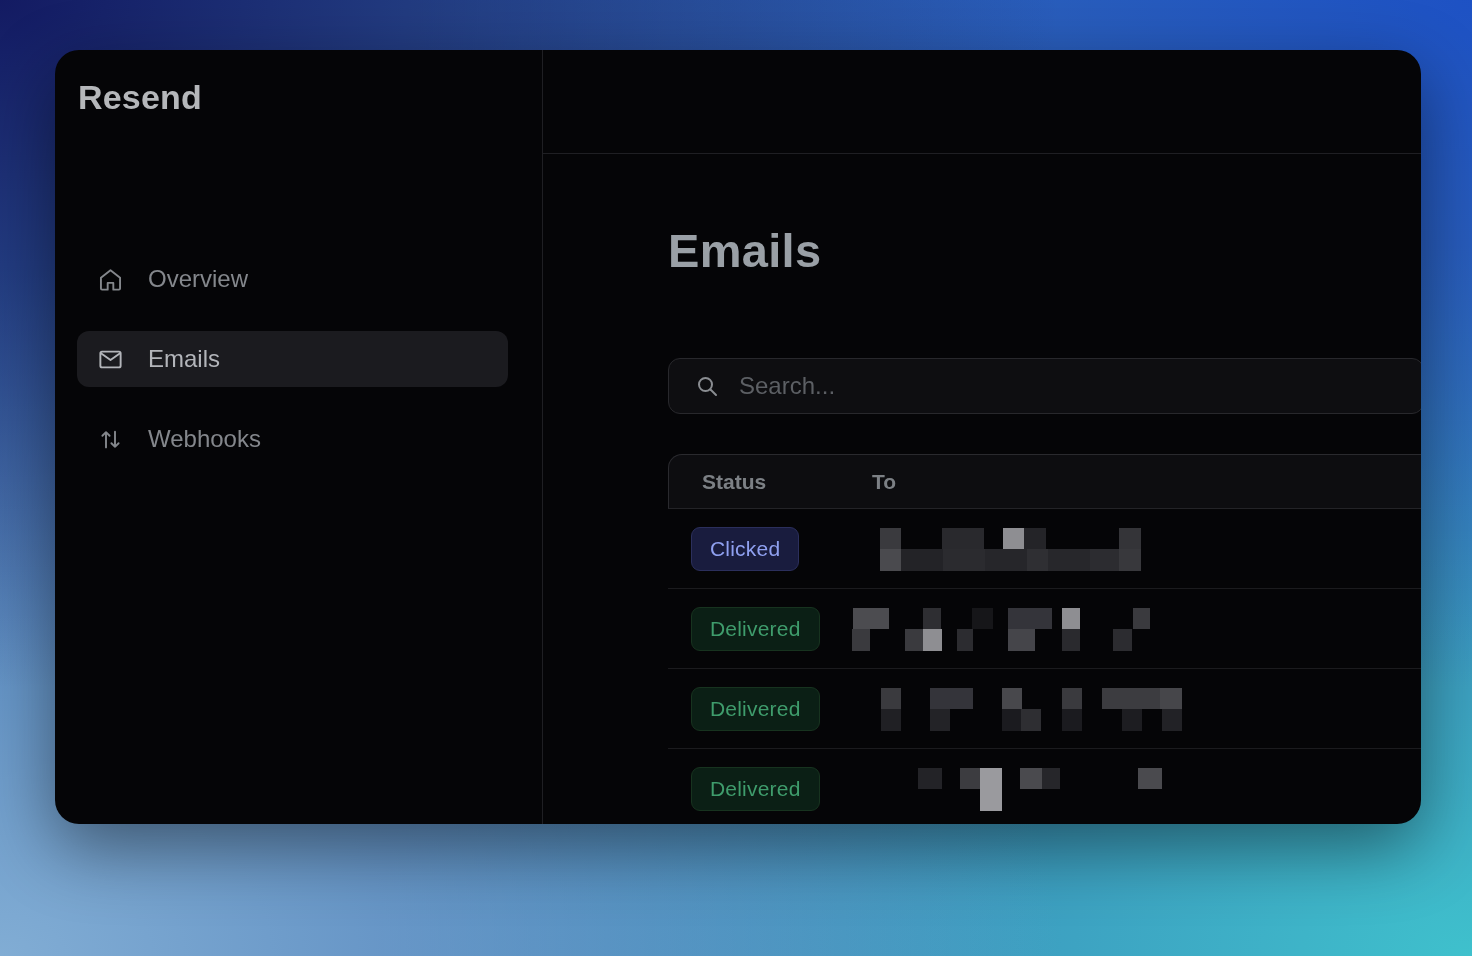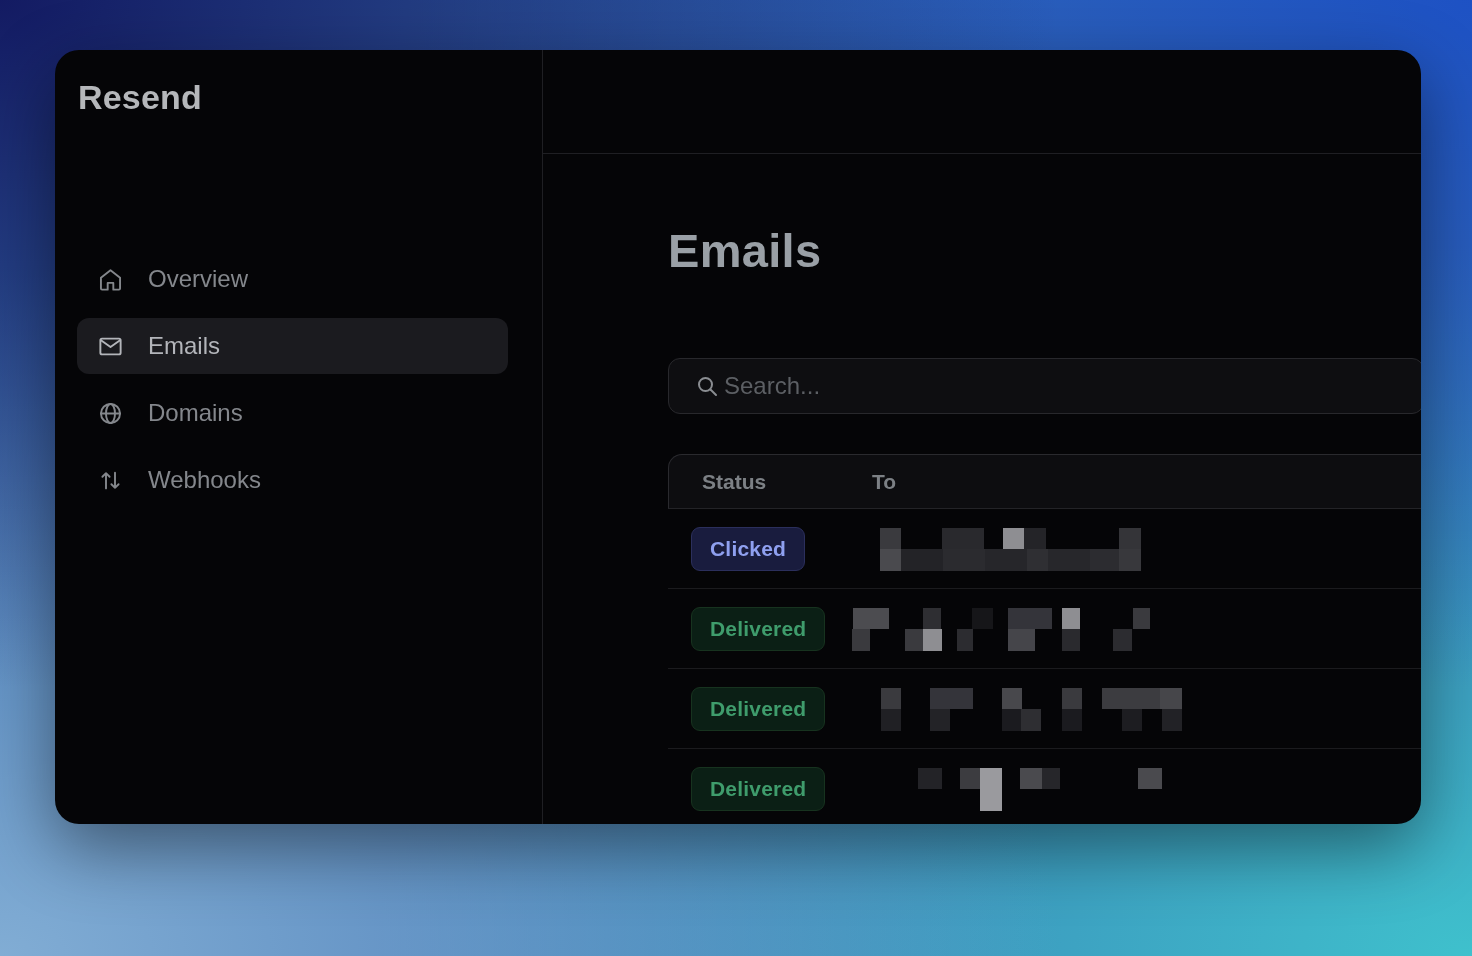--- a/index.html
+++ b/index.html
@@ -16,55 +16,55 @@
   .window {
     position: absolute; left: 55px; top: 50px; width: 1366px; height: 774px;
     background: #050507; border-radius: 24px; display: flex; overflow: hidden;
     box-shadow: 0 24px 70px rgba(0,0,0,0.45);
   }
   
   .sidebar { width: 488px; flex: 0 0 488px; border-right: 1px solid #1f1f23; padding-top: 28px; }
   .logo {
     margin-left: 23px; font-size: 34px; font-weight: 700; color: #b5b7ba; letter-spacing: 0.2px;
   }
-  .nav { margin-top: 134px; display: flex; flex-direction: column; gap: 11px; padding: 0 34px 0 22px; }
+  .nav { margin-top: 134px; display: flex; flex-direction: column; gap: 24px; padding: 0 34px 0 22px; }
   .nav-item {
     height: 56px; display: flex; align-items: center; gap: 24px;
     padding-left: 20px; border-radius: 12px; cursor: pointer; color: #84878c;
   }
   .nav-item.active { background: #1b1b1f; color: #b3b5ba; }
   .nav-icon { width: 27px; height: 27px; display: inline-flex; }
   .nav-icon svg { width: 27px; height: 27px; }
   .nav-label { font-size: 24px; }
   
   .main { flex: 1 1 auto; position: relative; overflow: hidden; }
   .topbar { height: 104px; border-bottom: 1px solid #1f1f23; }
   .content { padding: 68px 0 0 125px; }
   .page-title { font-size: 47px; line-height: 58px; font-weight: 700; color: #9aa0a6; letter-spacing: 0.3px; }
   .search {
     margin-top: 78px; width: calc(100% + 3px); height: 56px;
     background: #0e0e11; border: 1px solid #28282c; border-radius: 12px;
-    display: flex; align-items: center; padding-left: 26px; gap: 5px; cursor: text;
+    display: flex; align-items: center; padding-left: 26px; gap: 20px; cursor: text;
   }
   .search svg { width: 24px; height: 24px; }
   .search-ph { font-size: 24px; color: #5c5f64; }
   .table { margin-top: 40px; width: calc(100% + 3px); }
   .thead {
     height: 55px; background: #0d0d10; border: 1px solid #2a2a2e; border-bottom: 1px solid #232327;
     border-radius: 14px 0 0 0; display: flex; align-items: center; padding-left: 8px;
   }
   .th { font-size: 21px; font-weight: 600; color: #7c8085; }
   .th-status { padding-left: 25px; width: 195px; }
   .rows .row {
     height: 80px; position: relative; display: flex; align-items: center;
     border-bottom: 1px solid #1b1b1e; cursor: pointer;
   }
   .badge {
     margin-left: 23px; display: inline-block; padding: 9px 18px; border-radius: 9px;
-    font-size: 21px; font-weight: 700; letter-spacing: 0.2px;
+    font-size: 21px; font-weight: 400; letter-spacing: 0.2px;
   }
   .badge.clicked   { background: var(--clicked-bg);   color: var(--clicked-text);   border: 1px solid #2b2f5c; }
   .badge.opened    { background: var(--opened-bg);    color: var(--opened-text);    border: 1px solid #17423c; }
   .badge.delivered { background: var(--delivered-bg); color: var(--delivered-text); border: 1px solid #17331f; }
   .mosaic { position: absolute; top: 19px; height: 43px; }
   .mosaic i { position: absolute; display: block; }
 </style>
 </head>
 <body>
 
@@ -81,30 +81,20 @@
           <span class="nav-label">Overview</span>
         </div>
         <div class="nav-item active">
           <span class="nav-icon">
             <svg viewBox="0 0 24 24" fill="none" stroke="currentColor" stroke-width="1.7" stroke-linecap="round" stroke-linejoin="round">
               <rect x="3" y="5" width="18" height="14" rx="1.5"></rect>
               <path d="m3.5 6.5 8.5 6 8.5-6"></path>
             </svg>
           </span>
           <span class="nav-label">Emails</span>
-        </div>
-        <div class="nav-item">
-          <span class="nav-icon">
-            <svg viewBox="0 0 24 24" fill="none" stroke="currentColor" stroke-width="1.7" stroke-linecap="round">
-              <circle cx="12" cy="12" r="8.5"></circle>
-              <path d="M3.5 12h17"></path>
-              <ellipse cx="12" cy="12" rx="4" ry="8.5"></ellipse>
-            </svg>
-          </span>
-          <span class="nav-label">Domains</span>
         </div>
         <div class="nav-item">
           <span class="nav-icon">
             <svg viewBox="0 0 24 24" fill="none" stroke="currentColor" stroke-width="1.7" stroke-linecap="round" stroke-linejoin="round">
               <path d="M8 19V5.5M8 5.5 4.8 8.7M8 5.5l3.2 3.2"></path>
               <path d="M16 5v13.5m0 0 3.2-3.2M16 18.5l-3.2-3.2"></path>
             </svg>
           </span>
           <span class="nav-label">Webhooks</span>
         </div>

